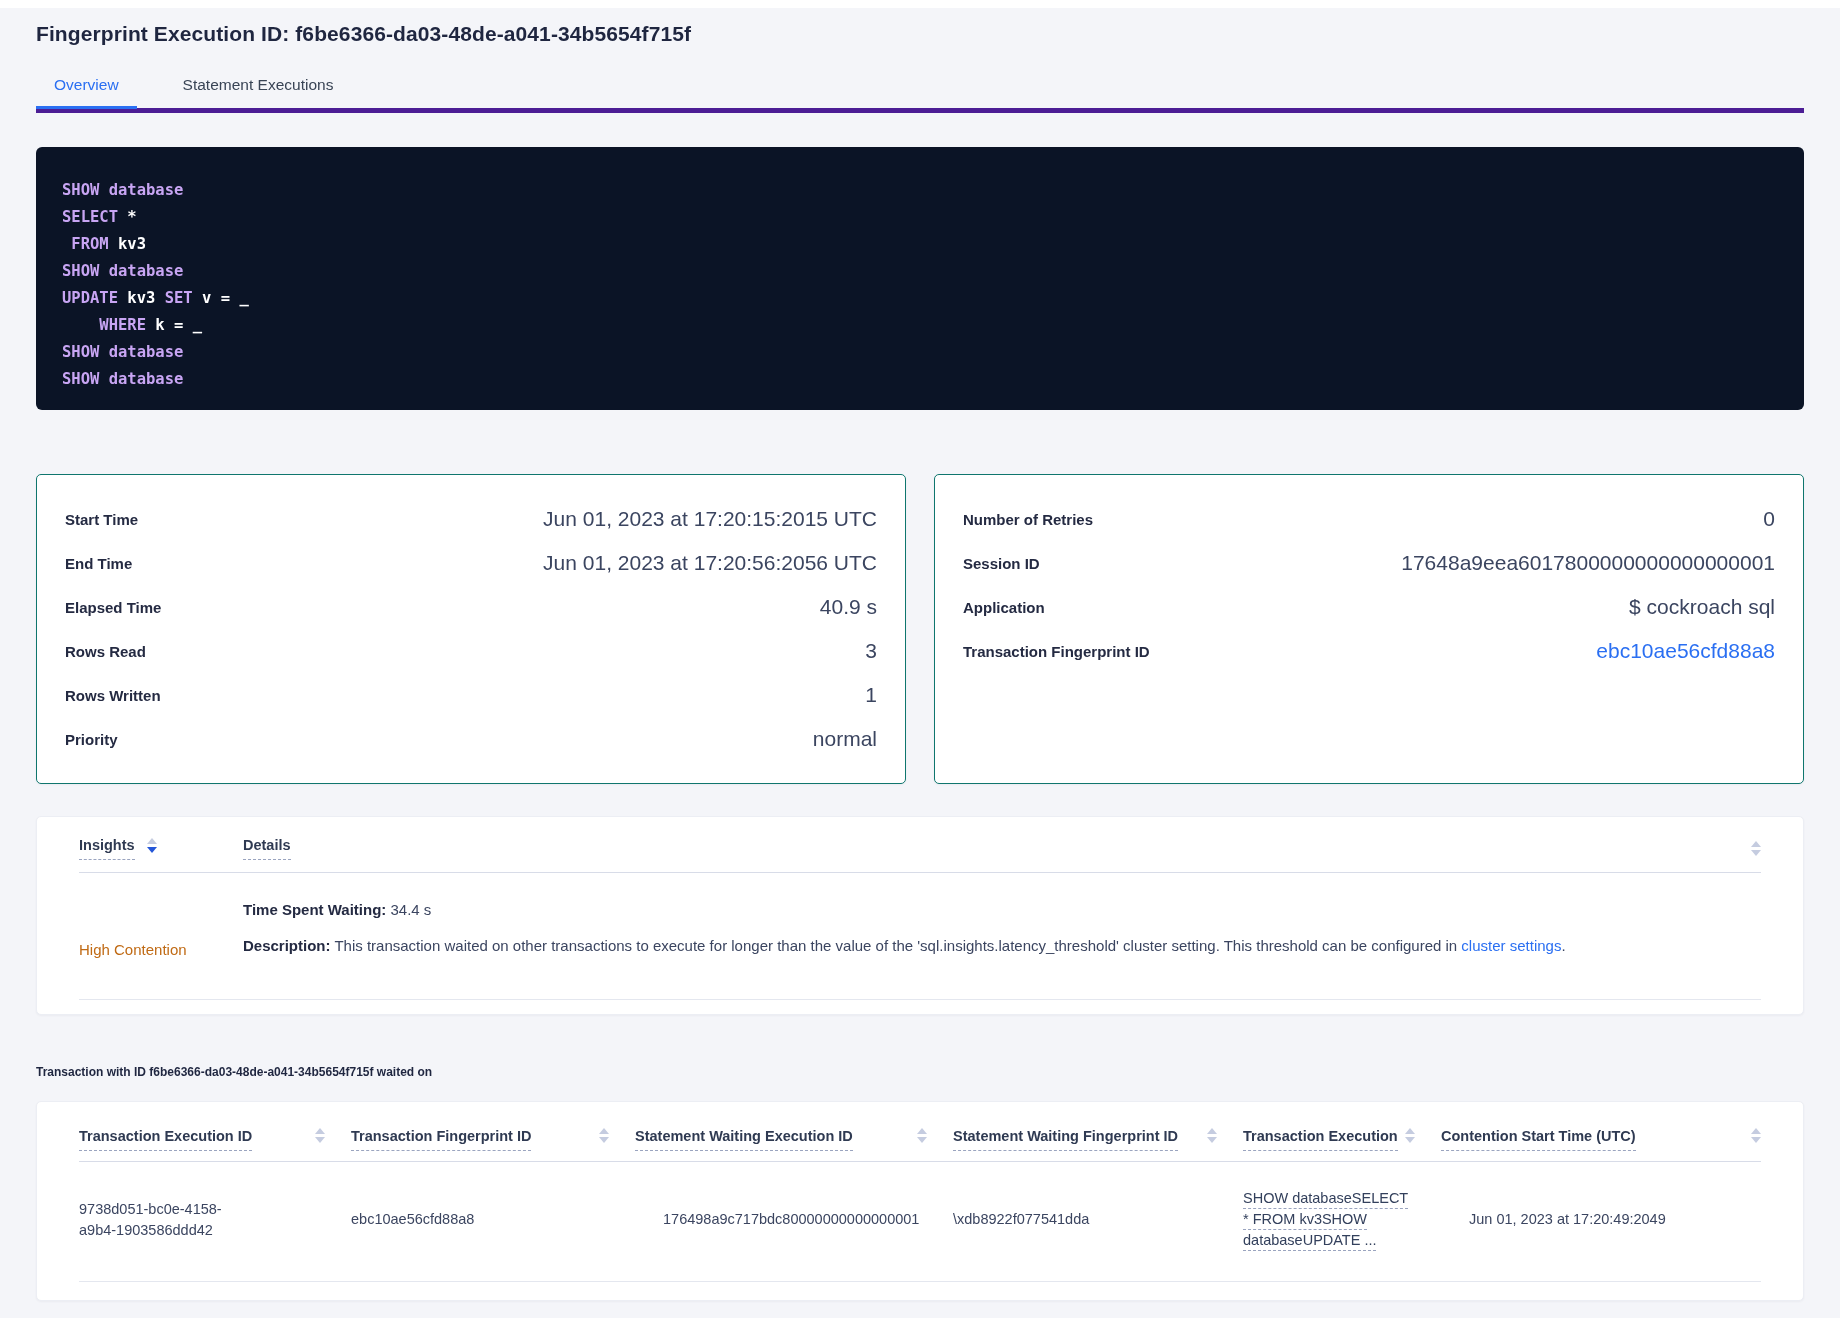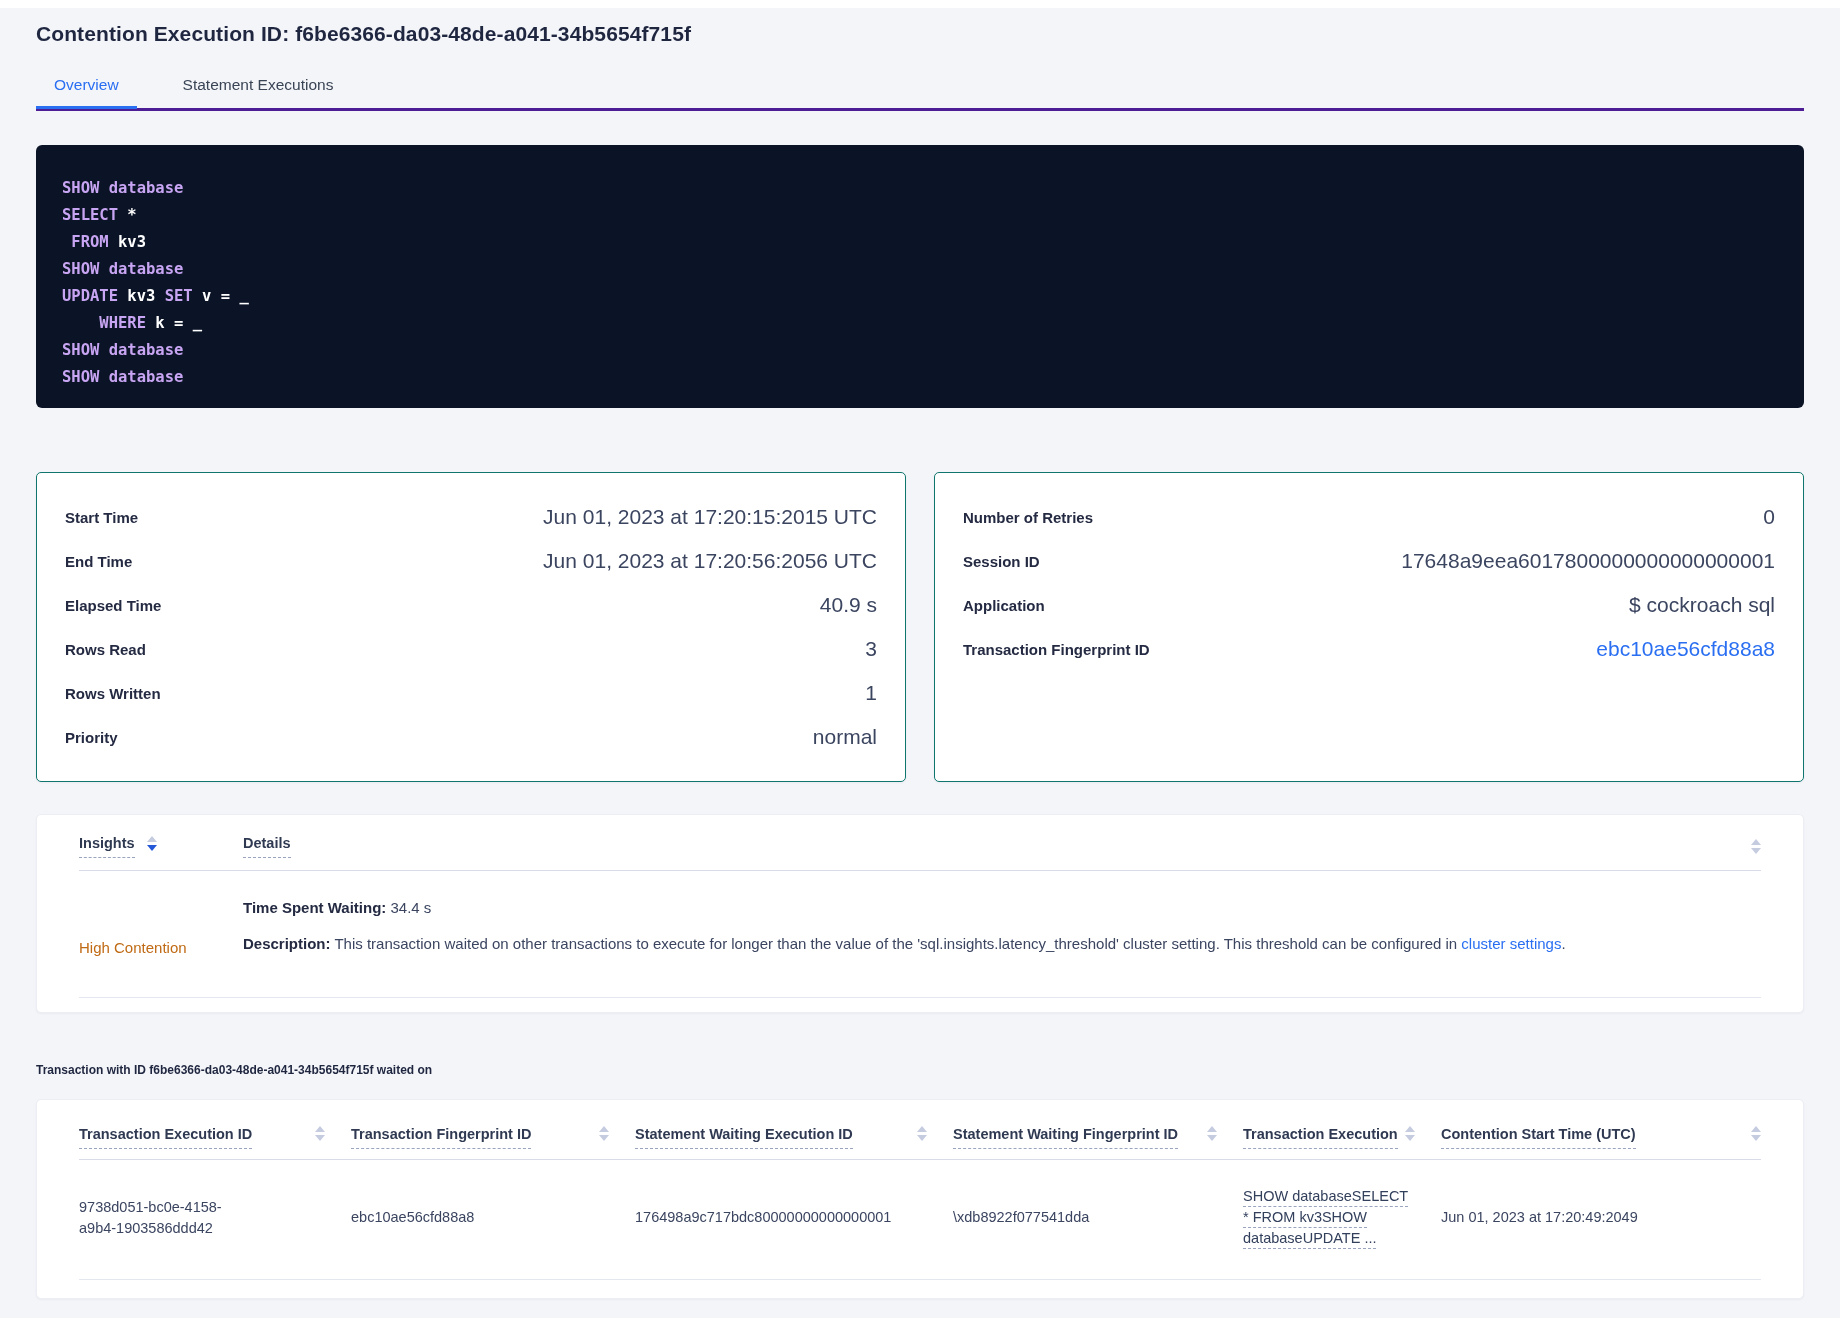--- a/index.html
+++ b/index.html
@@ -9,21 +9,21 @@
     background: #f4f5f9;
     color: #242a42;
   }
   .top-strip { height: 8px; background: #ffffff; }
   .container { padding: 14px 36px 0 36px; }
 
   
   .page-title { font-size: 21px; font-weight: bold; color: #1f2640; letter-spacing: 0.1px; }
 
   
-  .tabs { display: flex; margin-top: 30px; border-bottom: 3px solid #4c1d95; }
+  .tabs { display: flex; margin-top: 30px; border-bottom: 5px solid #4c1d95; }
   .tab { padding: 0 18px 14px 18px; font-size: 15.5px; cursor: pointer; color: #394455; position: relative; margin-right: 28px; }
   .tab.active { color: var(--accent-blue); font-weight: 500; }
   .tab.active::after { content:""; position:absolute; left:0; right:0; bottom:-1px; height:3px; background: var(--accent-blue); }
 
   
   .sql-box {
     margin-top: 34px;
     background: var(--code-bg);
     border-radius: 6px;
     padding: 30px 26px 20px 26px;
@@ -91,38 +91,38 @@
     box-shadow: 0 1px 2px rgba(50,60,90,0.05);
     padding: 26px 42px 0 42px;
   }
   .w-grid { display: grid; grid-template-columns: 272px 284px 318px 290px 198px 1fr; }
   .w-head { border-bottom: 1px solid #d8dce8; padding-bottom: 10px; }
   .w-th { display: flex; align-items: flex-start; justify-content: space-between; padding-right: 26px; cursor: pointer; }
   .w-th:last-child { padding-right: 0; }
   .w-row { padding: 26px 0 30px 0; border-bottom: 1px solid #e4e7ef; }
   .w-td { font-size: 14.5px; color: #3b4560; padding-right: 30px; line-height: 21px; display:flex; align-items:center; }
   .w-td .cell-text { max-width: 200px; overflow-wrap: anywhere; }
-  .w-td .cell-wide { max-width: 260px; }
+  .w-td .cell-wide { max-width: 260px; margin-left: 28px; }
   .txn-exec-link {
     max-width: 168px;
     color: #33405c;
     text-decoration: underline dashed #9aa4bf 1px;
     text-underline-offset: 5px;
     line-height: 21px;
     cursor: pointer;
   }
   .card-footer-space { height: 18px; }
 </style>
 </head>
 <body>
 
 <div class="top-strip"></div>
 <div class="container">
 
-  <h1 class="page-title">Contention Execution ID: f6be6366-da03-48de-a041-34b5654f715f</h1>
+  <h1 class="page-title">Fingerprint Execution ID: f6be6366-da03-48de-a041-34b5654f715f</h1>
 
   <div class="tabs">
     <div class="tab active">Overview</div>
     <div class="tab">Statement Executions</div>
   </div>
 
   <div class="sql-box">
     <div id="sql-code">
         <div class="sql-line"><span class="kw">SHOW</span><span> </span><span class="kw">database</span></div>
         <div class="sql-line"><span class="kw">SELECT</span><span> </span><span>*</span></div>

